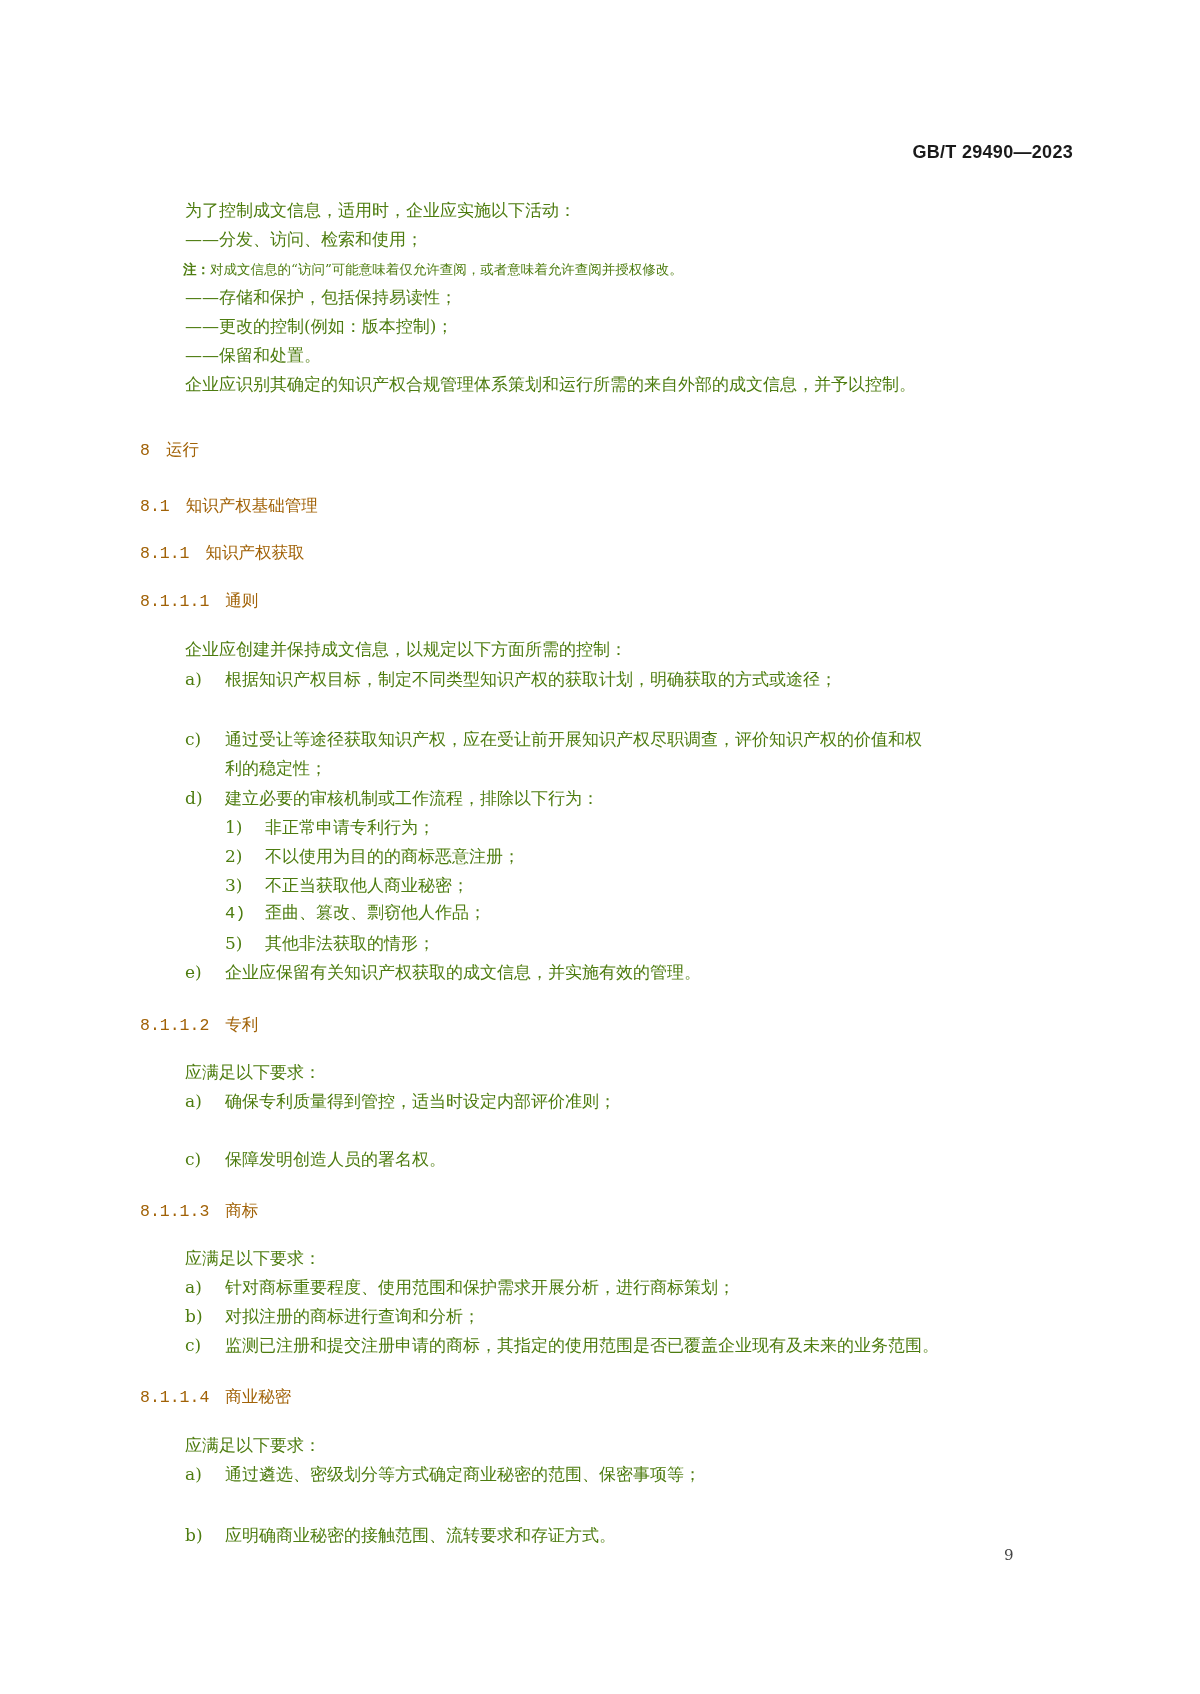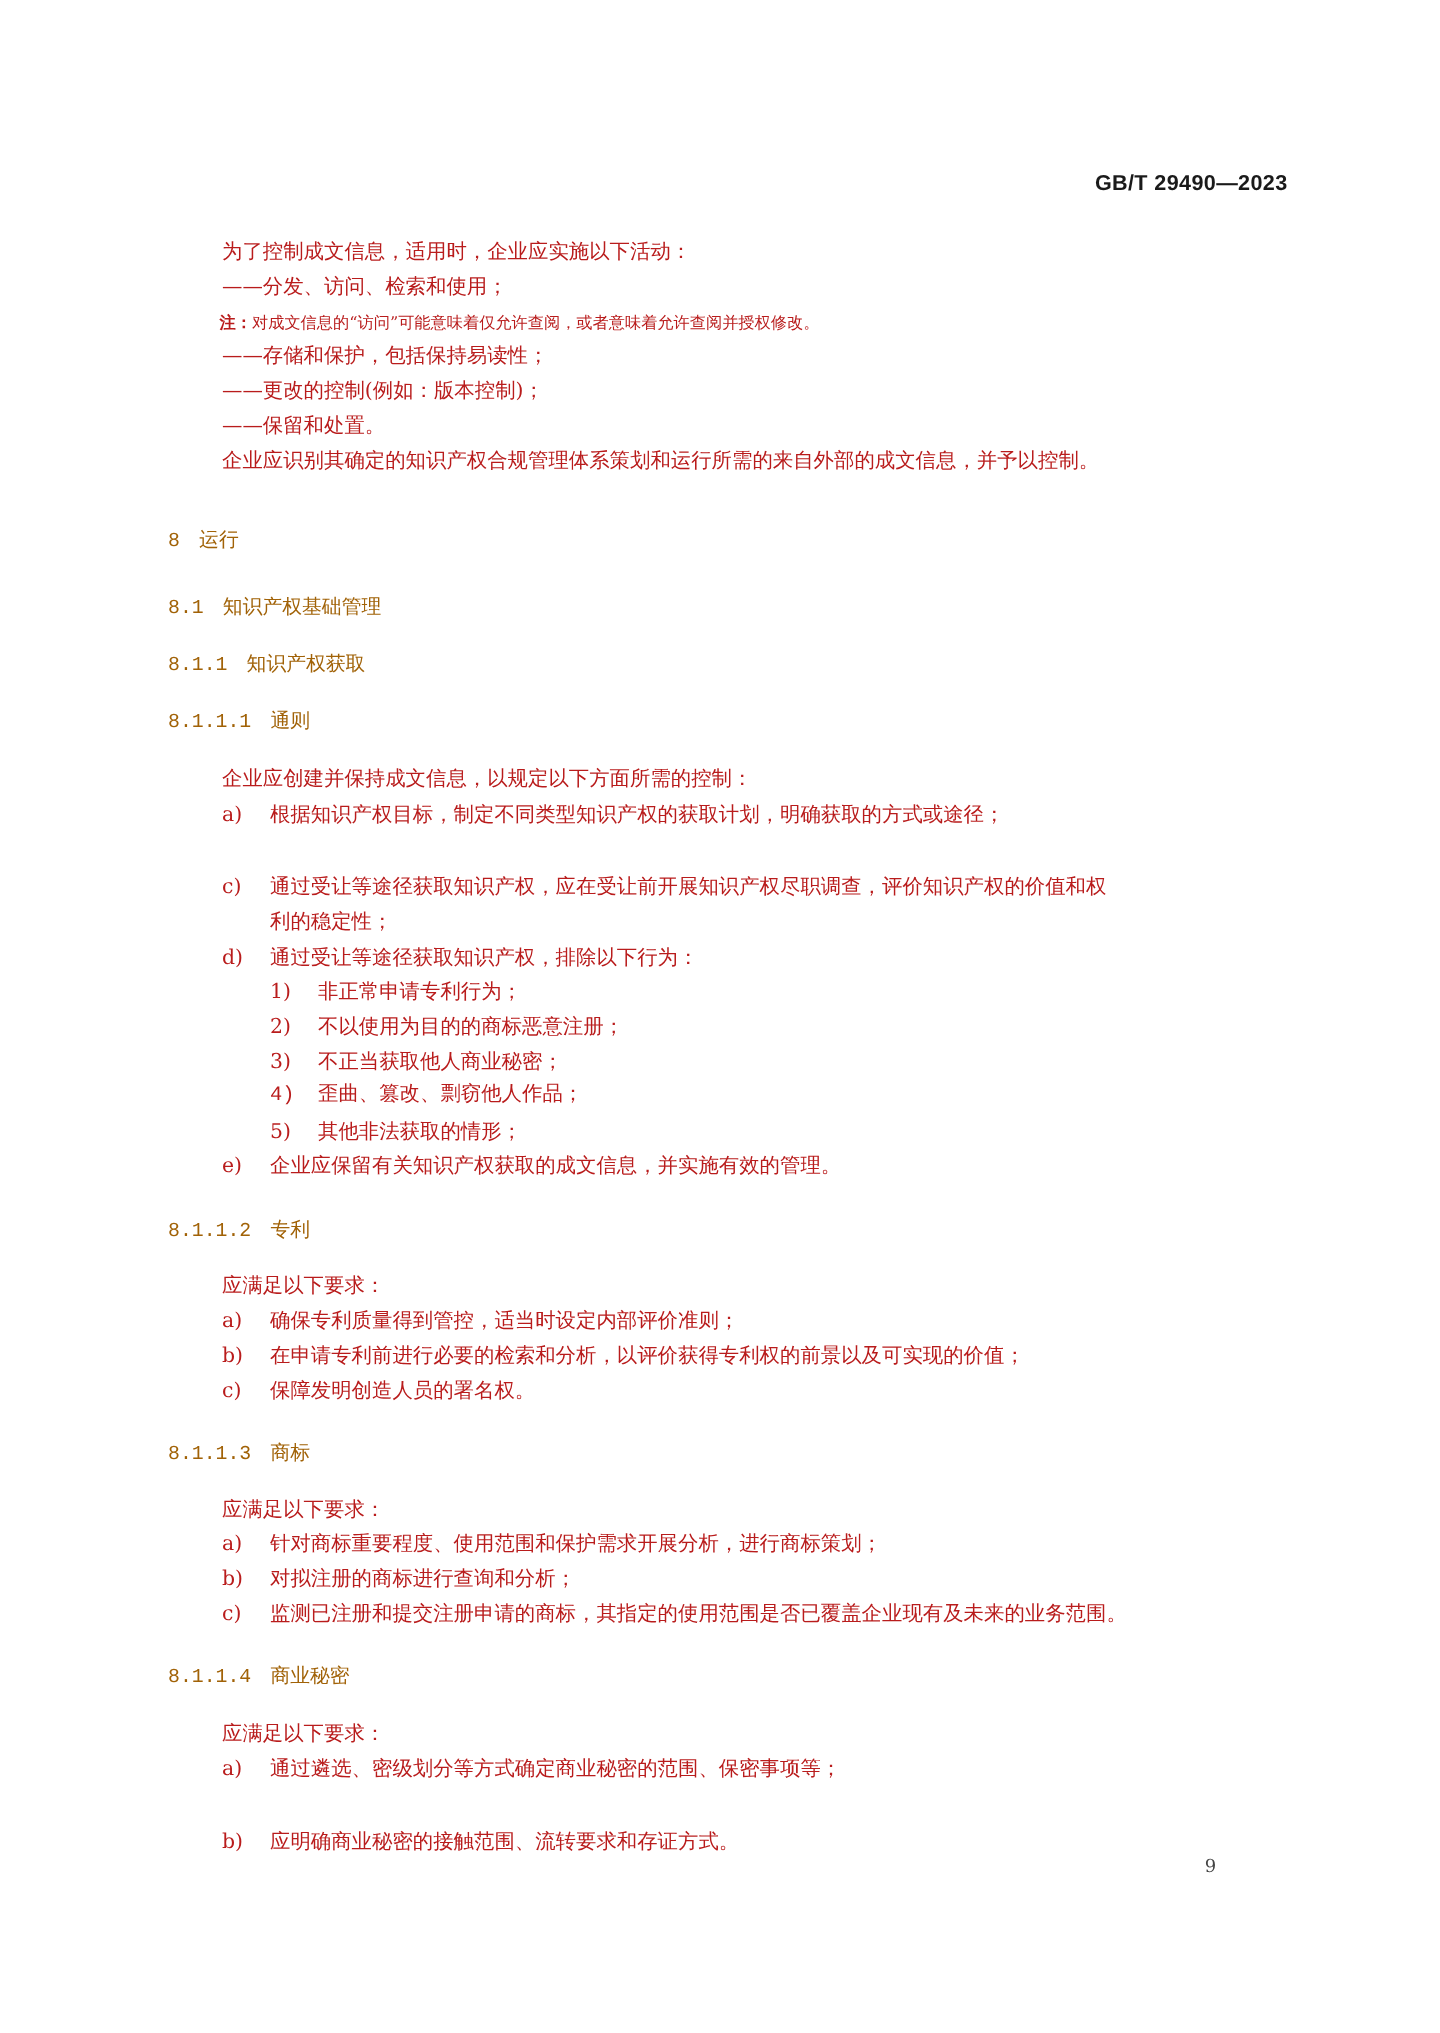--- a/index.html
+++ b/index.html
@@ -1,21 +1,21 @@
 <!DOCTYPE html>
 <html><head>
   <meta charset="utf-8">
   <style>
     html, body { margin: 0; padding: 0; background: #ffffff; }
     body { width: 1200px; height: 1694px; position: relative; overflow: hidden;
       font-family: "DejaVu Serif", "Liberation Serif", serif; color: #222; }
     .page { position: absolute; left: 0; top: 0; width: 1200px; height: 1694px; }
     .std-code { position: absolute; right: 127px; top: 142px; font-family: "Liberation Sans", "DejaVu Sans", sans-serif;
       font-weight: bold; font-size: 18px; letter-spacing: 0.3px; color: #1a1a1a; }
-    .line { position: absolute; font-size: 17px; white-space: nowrap; line-height: 24px; color: #b91c1c; }
+    .line { position: absolute; font-size: 17px; white-space: nowrap; line-height: 24px; color: #4d7c0f; }
     .note { font-size: 13.5px; }
     .note-label { font-family: "DejaVu Sans", sans-serif; font-weight: bold; }
     .heading { position: absolute; font-family: Liberation Mono, monospace; font-size: 16.5px;
       white-space: nowrap; color: #a16207; line-height: 24px; }
     .heading .num { display: inline-block; }
     .heading .gap { display: inline-block; width: 16px; }
     .marker { display: inline-block; width: 40px; }
     .marker-sub { display: inline-block; width: 40px; }
     .page-number { position: absolute; left: 1004px; top: 1546px; font-size: 15px; color: #444; }
   </style>
@@ -54,21 +54,21 @@
 
   <div class="line" style="left:185px; top:637px;">企业应创建并保持成文信息，以规定以下方面所需的控制：</div>
   <div class="line" style="left:185px; top:667px;">
     <span class="marker">a)</span><span>根据知识产权目标，制定不同类型知识产权的获取计划，明确获取的方式或途径；</span>
   </div>
   <div class="line" style="left:185px; top:727px;">
     <span class="marker">c)</span><span>通过受让等途径获取知识产权，应在受让前开展知识产权尽职调查，评价知识产权的价值和权</span>
   </div>
   <div class="line" style="left:225px; top:756px;">利的稳定性；</div>
   <div class="line" style="left:185px; top:786px;">
-    <span class="marker">d)</span><span>通过受让等途径获取知识产权，排除以下行为：</span>
+    <span class="marker">d)</span><span>建立必要的审核机制或工作流程，排除以下行为：</span>
   </div>
   <div class="line" style="left:225px; top:815px;">
     <span class="marker-sub">1)</span><span>非正常申请专利行为；</span>
   </div>
   <div class="line" style="left:225px; top:844px;">
     <span class="marker-sub">2)</span><span>不以使用为目的的商标恶意注册；</span>
   </div>
   <div class="line" style="left:225px; top:873px;">
     <span class="marker-sub">3)</span><span>不正当获取他人商业秘密；</span>
   </div>
@@ -81,23 +81,20 @@
   <div class="line" style="left:185px; top:960px;">
     <span class="marker">e)</span><span>企业应保留有关知识产权获取的成文信息，并实施有效的管理。</span>
   </div>
 
   <div class="heading" style="left:140px; top:1014px;">
     <span class="num">8.1.1.2</span><span class="gap"></span><span>专利</span>
   </div>
   <div class="line" style="left:185px; top:1060px;">应满足以下要求：</div>
   <div class="line" style="left:185px; top:1089px;">
     <span class="marker">a)</span><span>确保专利质量得到管控，适当时设定内部评价准则；</span>
-  </div>
-  <div class="line" style="left:185px; top:1118px;">
-    <span class="marker">b)</span><span>在申请专利前进行必要的检索和分析，以评价获得专利权的前景以及可实现的价值；</span>
   </div>
   <div class="line" style="left:185px; top:1147px;">
     <span class="marker">c)</span><span>保障发明创造人员的署名权。</span>
   </div>
 
   <div class="heading" style="left:140px; top:1200px;">
     <span class="num">8.1.1.3</span><span class="gap"></span><span>商标</span>
   </div>
   <div class="line" style="left:185px; top:1246px;">应满足以下要求：</div>
   <div class="line" style="left:185px; top:1275px;">

